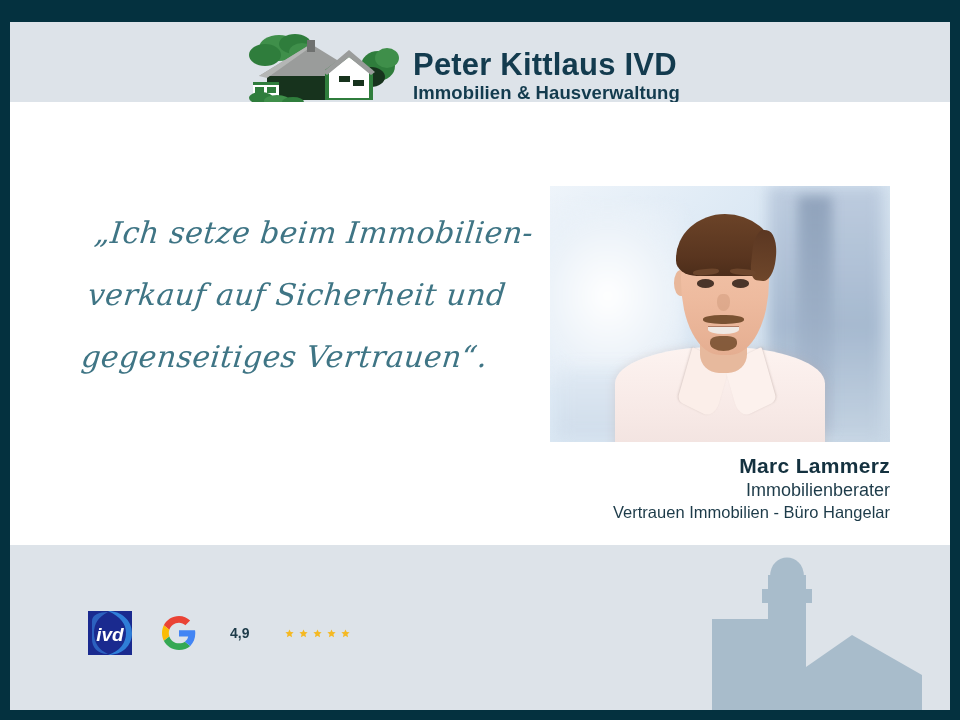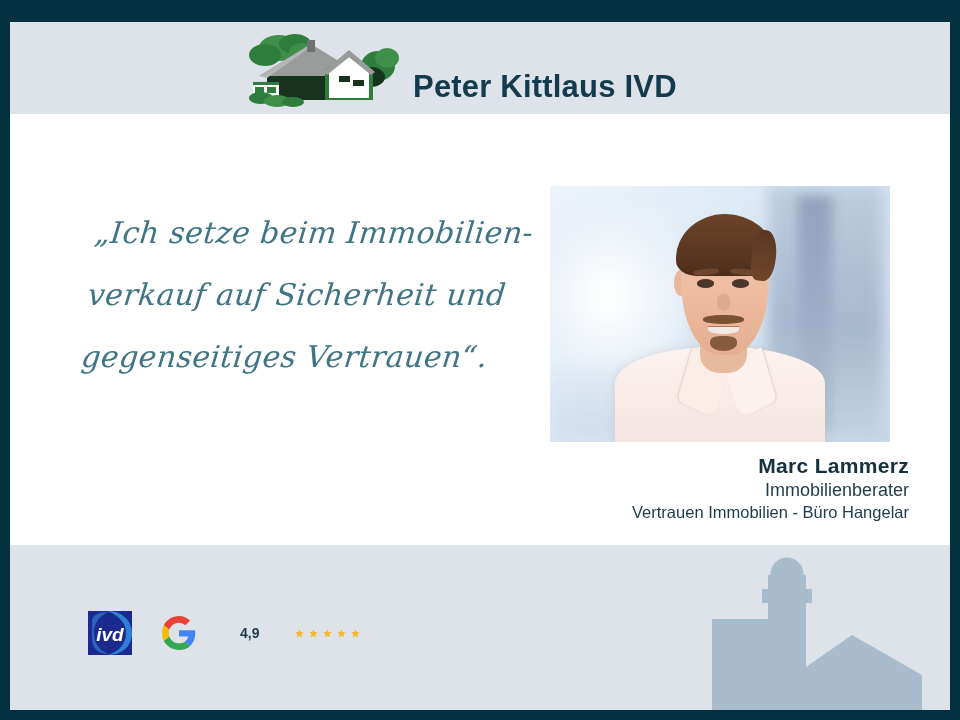--- a/index.html
+++ b/index.html
@@ -14,21 +14,21 @@
     box-sizing:border-box;
   }
   .canvas{
     position:absolute;left:10px;top:22px;right:10px;bottom:10px;
     width:940px;height:688px;
     background:#ffffff;
     overflow:hidden;
   }
   
   .header-band{
-    position:absolute;left:0;top:0;width:940px;height:92px;
+    position:absolute;left:0;top:0;width:940px;height:80px;
     background:#dde3e9;
     overflow:hidden;
   }
   .logo-wrap{
     position:absolute;left:235px;top:8px;
     display:flex;align-items:flex-end;gap:8px;
   }
   .logo-mark{position:relative;width:160px;height:78px;}
   .logo-text{position:relative;padding-bottom:4px;}
   .logo-line1{
@@ -128,21 +128,21 @@
     background:rgba(205,150,120,.45);border-radius:40% 40% 50% 50%;}
   .moustache{position:absolute;left:45%;top:50.5%;width:12%;height:3.4%;
     background:#7a5232;border-radius:45%;}
   .mouth{position:absolute;left:46.5%;top:54.5%;width:9%;height:3%;
     background:#f0e9e4;border-radius:0 0 60% 60%;
     border-top:1.5px solid #b07a63;}
   .beard{position:absolute;left:47%;top:58.5%;width:8%;height:6%;
     background:#7a5232;border-radius:40% 40% 55% 55%;opacity:.9;}
   
   .name-block{
-    position:absolute;right:41px;top:330px;width:520px;text-align:right;
+    position:absolute;right:60px;top:330px;width:520px;text-align:right;
     color:#12303f;
   }
   .name{
     font-size:21px;font-weight:bold;letter-spacing:.3px;line-height:27px;
     color:#14313f;
   }
   .role{font-size:18px;line-height:22px;color:#1d3b49;}
   .office{font-size:16.5px;line-height:22px;color:#1d3b49;}
   
   .bottom-band{
@@ -154,21 +154,21 @@
     position:absolute;right:28px;bottom:0;width:210px;height:225px;
     pointer-events:none;
   }
   .badges{
     position:absolute;left:78px;top:66px;
     display:flex;align-items:center;gap:30px;
   }
   .ivd-badge{position:relative;width:44px;height:44px;}
   .google-badge{position:relative;width:34px;height:34px;}
   .rating{
-    font-size:14px;font-weight:bold;color:#1d3b49;margin-left:14px;
+    font-size:14px;font-weight:bold;color:#1d3b49;margin-left:4px;
   }
   .stars{display:flex;align-items:center;gap:5px;margin-left:6px;}
   .star{width:9px;height:9px;display:block;}
 </style>
 </head>
 <body>
 
 <div class="slide">
   <div class="canvas">
 
@@ -204,20 +204,21 @@
             <rect x="10" y="57" width="9" height="6" fill="#2f7d3c"></rect>
             <rect x="22" y="57" width="9" height="6" fill="#2f7d3c"></rect>
 
             <ellipse cx="16" cy="68" rx="12" ry="6" fill="#2f7d3c"></ellipse>
             <ellipse cx="32" cy="71" rx="13" ry="6" fill="#3f8f4a"></ellipse>
             <ellipse cx="48" cy="72" rx="11" ry="5" fill="#2f7d3c"></ellipse>
           </svg>
         </div>
         <div class="logo-text">
           <div class="logo-line1">Peter Kittlaus IVD</div>
+          <div class="logo-line2">Immobilien &amp; Hausverwaltung</div>
         </div>
       </div>
     </div>
 
     <div class="main">
 
       <div class="quote">
         <span>„Ich setze beim Immobilien-</span>
         <span>verkauf auf Sicherheit und</span>
         <span>gegenseitiges Vertrauen“.</span>

